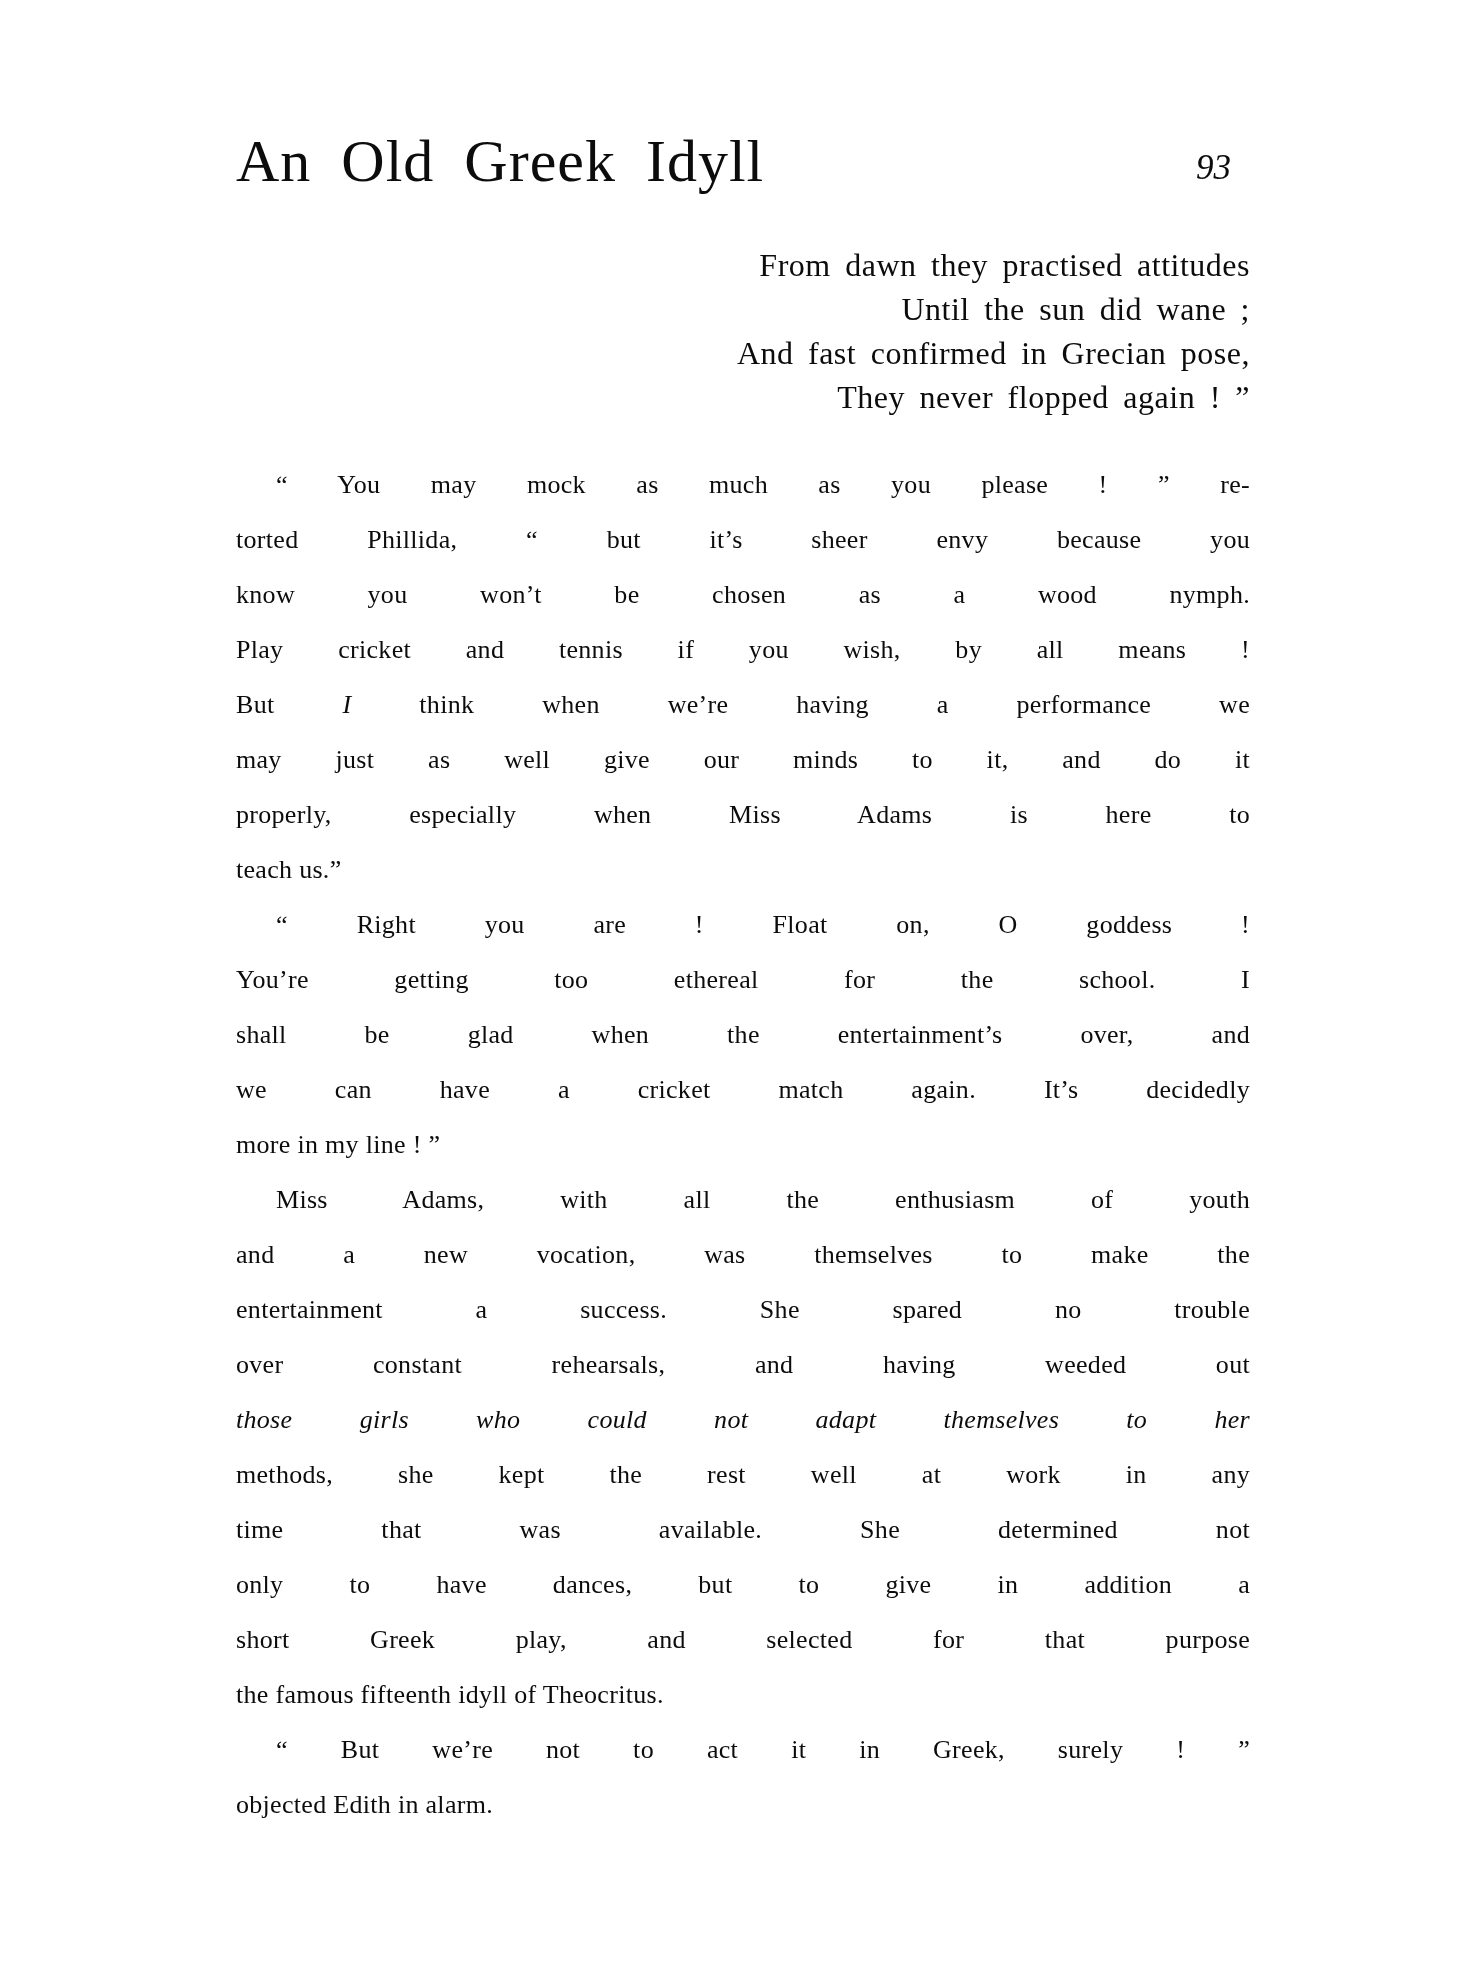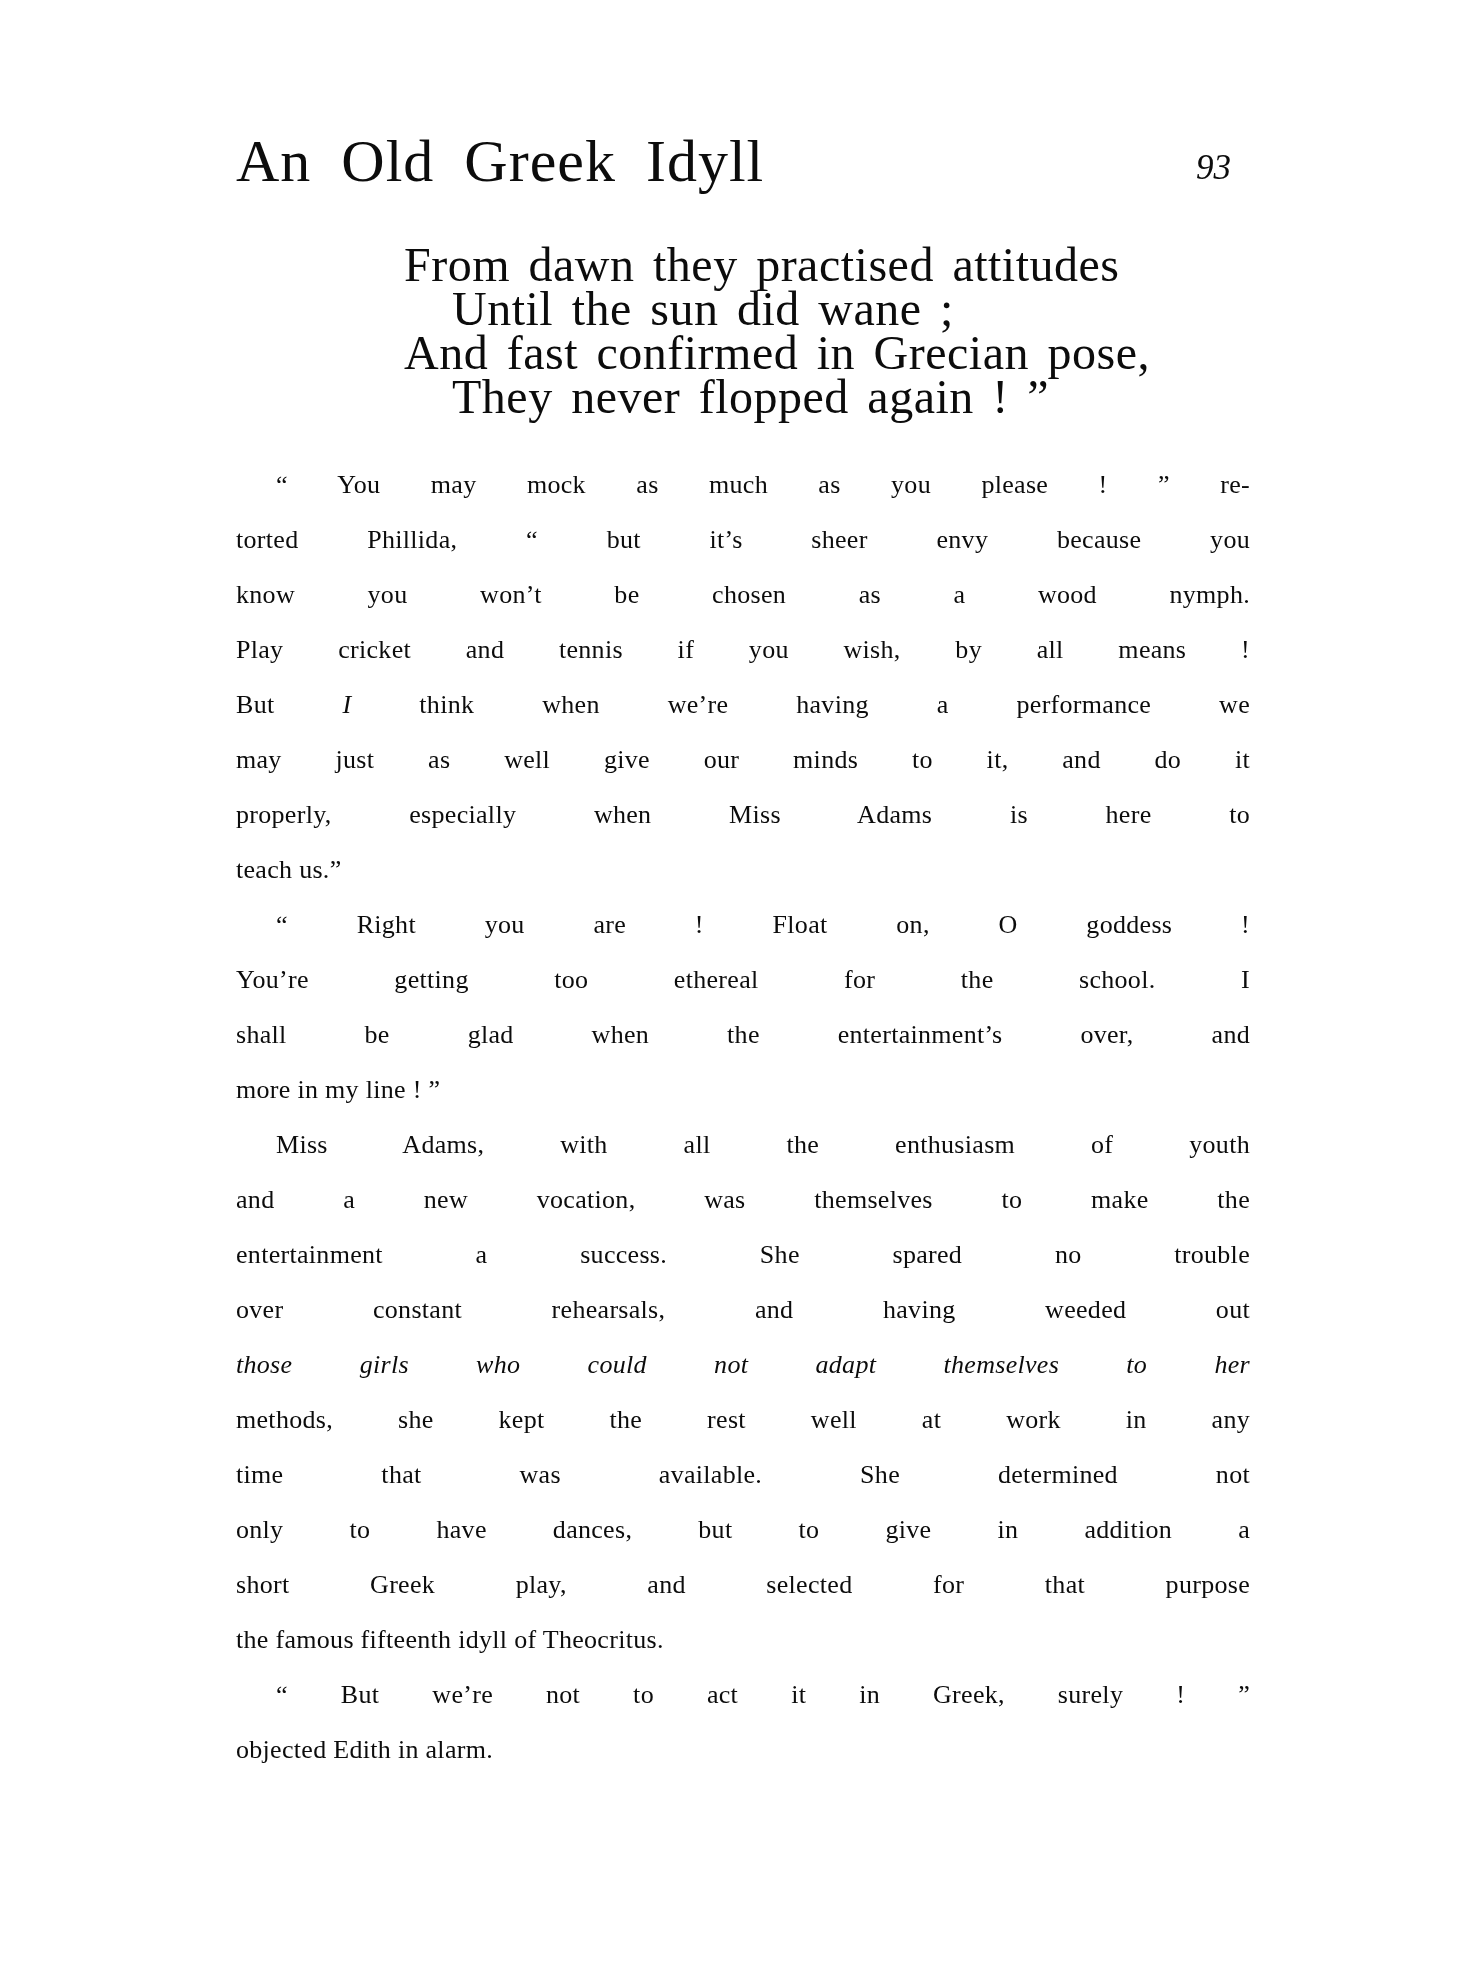--- a/index.html
+++ b/index.html
@@ -32,24 +32,25 @@
     top: 10px;
     font-size: 35px;
     line-height: 60px;
     font-style: italic;
   }
   .verse {
     position: absolute;
     left: 236px;
     top: 243px;
     width: 1014px;
-    font-size: 48px;
+    font-size: 32px;
     line-height: 44px;
     word-spacing: 6px;
     letter-spacing: 0.5px;
+    text-align: right;
   }
   .vline { height: 44px; white-space: nowrap; }
   .vline.v0 { padding-left: 168px; }
   .vline.v1 { padding-left: 216px; }
   .bodytext {
     position: absolute;
     left: 236px;
     top: 457px;
     width: 1014px;
     font-size: 26px;
@@ -80,20 +81,21 @@
       <div class="bline just">torted Phillida, “ but it’s sheer envy because you</div>
       <div class="bline just">know you won’t be chosen as a wood nymph.</div>
       <div class="bline just">Play cricket and tennis if you wish, by all means !</div>
       <div class="bline just"><span>But </span><span class="it">I</span><span> think when we’re having a performance we</span></div>
       <div class="bline just">may just as well give our minds to it, and do it</div>
       <div class="bline just">properly, especially when Miss Adams is here to</div>
       <div class="bline">teach us.”</div>
       <div class="bline ind just">“ Right you are !  Float on, O goddess !</div>
       <div class="bline just">You’re getting too ethereal for the school.  I</div>
       <div class="bline just">shall be glad when the entertainment’s over, and</div>
+      <div class="bline just">we can have a cricket match again.  It’s decidedly</div>
       <div class="bline">more in my line ! ”</div>
       <div class="bline ind just">Miss Adams, with all the enthusiasm of youth</div>
       <div class="bline just">and a new vocation, was themselves to make the</div>
       <div class="bline just">entertainment a success.  She spared no trouble</div>
       <div class="bline just">over constant rehearsals, and having weeded out</div>
       <div class="bline just it">those girls who could not adapt themselves to her</div>
       <div class="bline just">methods, she kept the rest well at work in any</div>
       <div class="bline just">time that was available.  She determined not</div>
       <div class="bline just">only to have dances, but to give in addition a</div>
       <div class="bline just">short Greek play, and selected for that purpose</div>

